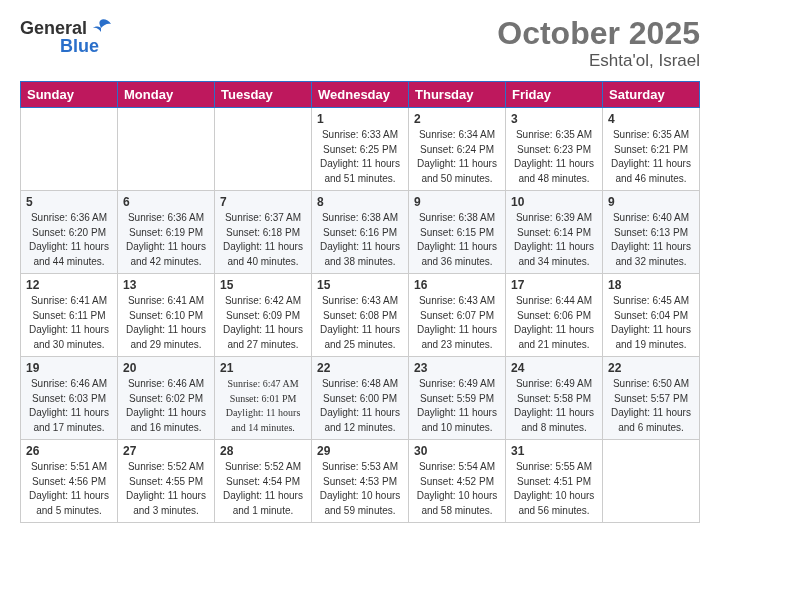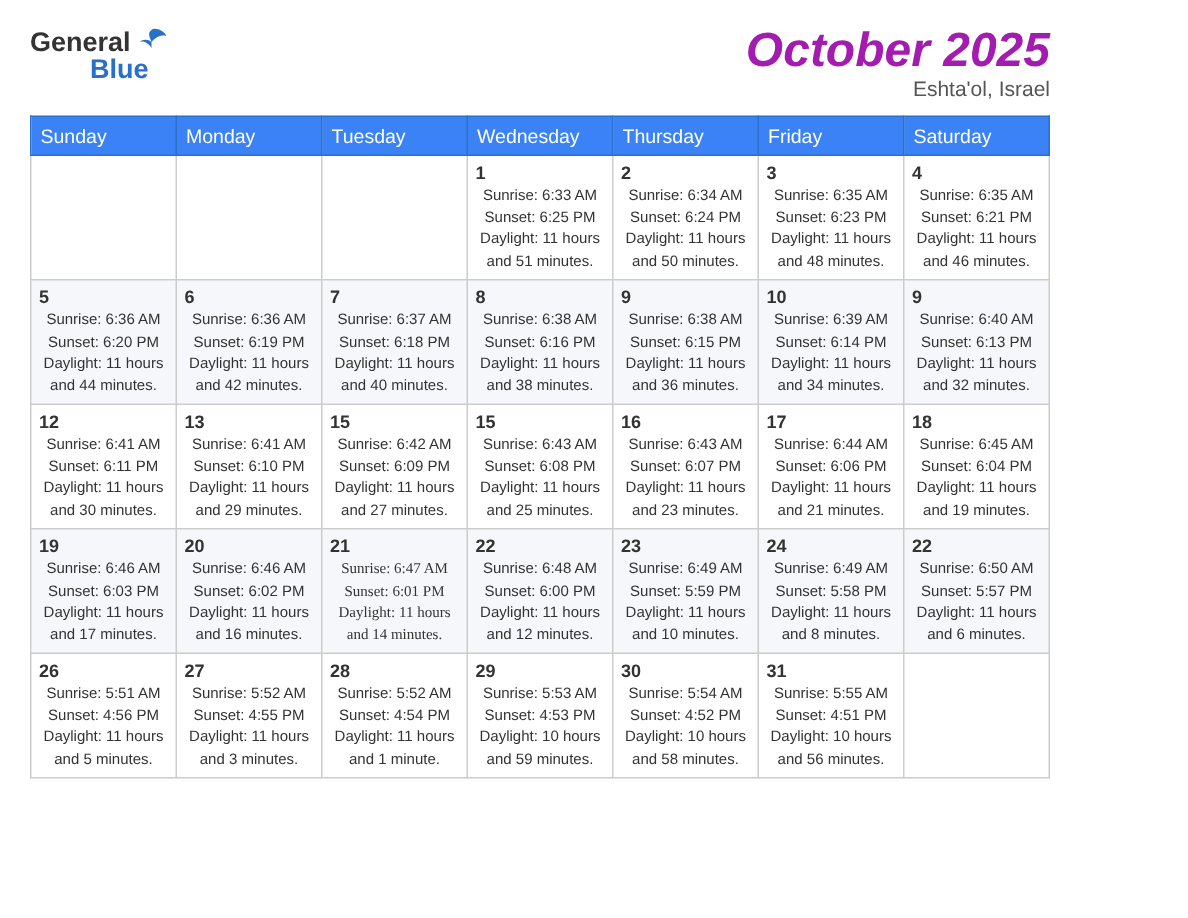--- a/index.html
+++ b/index.html
@@ -31,40 +31,39 @@
       width: 24px;
       height: 24px;
       margin-left: 2px;
     }
     .title-block {
       text-align: right;
     }
     .month-title {
       font-size: 32px;
       font-weight: bold;
-      color: #a21caf;
+      color: #737373;
       line-height: 1.1;
-      font-style: italic;
     }
     .location {
-      font-size: 14px;
+      font-size: 17px;
       color: #555;
     }
     .calendar {
       width: 100%;
       border-collapse: collapse;
       table-layout: fixed;
     }
     .calendar th {
-      background: #3b82f6;
+      background: #be185d;
       color: #fff;
       text-align: left;
       padding: 5px 6px;
       font-size: 13px;
-      font-weight: normal;
+      font-weight: bold;
       border: 1px solid #2a6fca;
     }
     .calendar td {
       border: 1px solid #ccc;
       vertical-align: top;
       padding: 4px 5px;
       height: 78px;
       font-size: 10px;
       color: #333;
       background: #fff;

